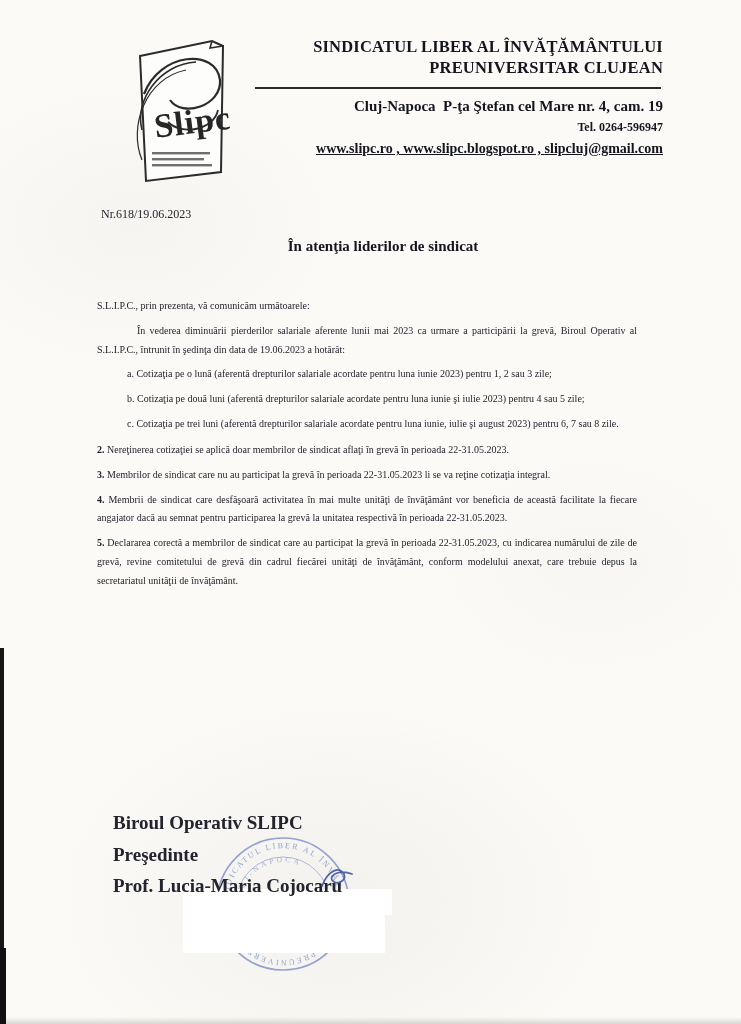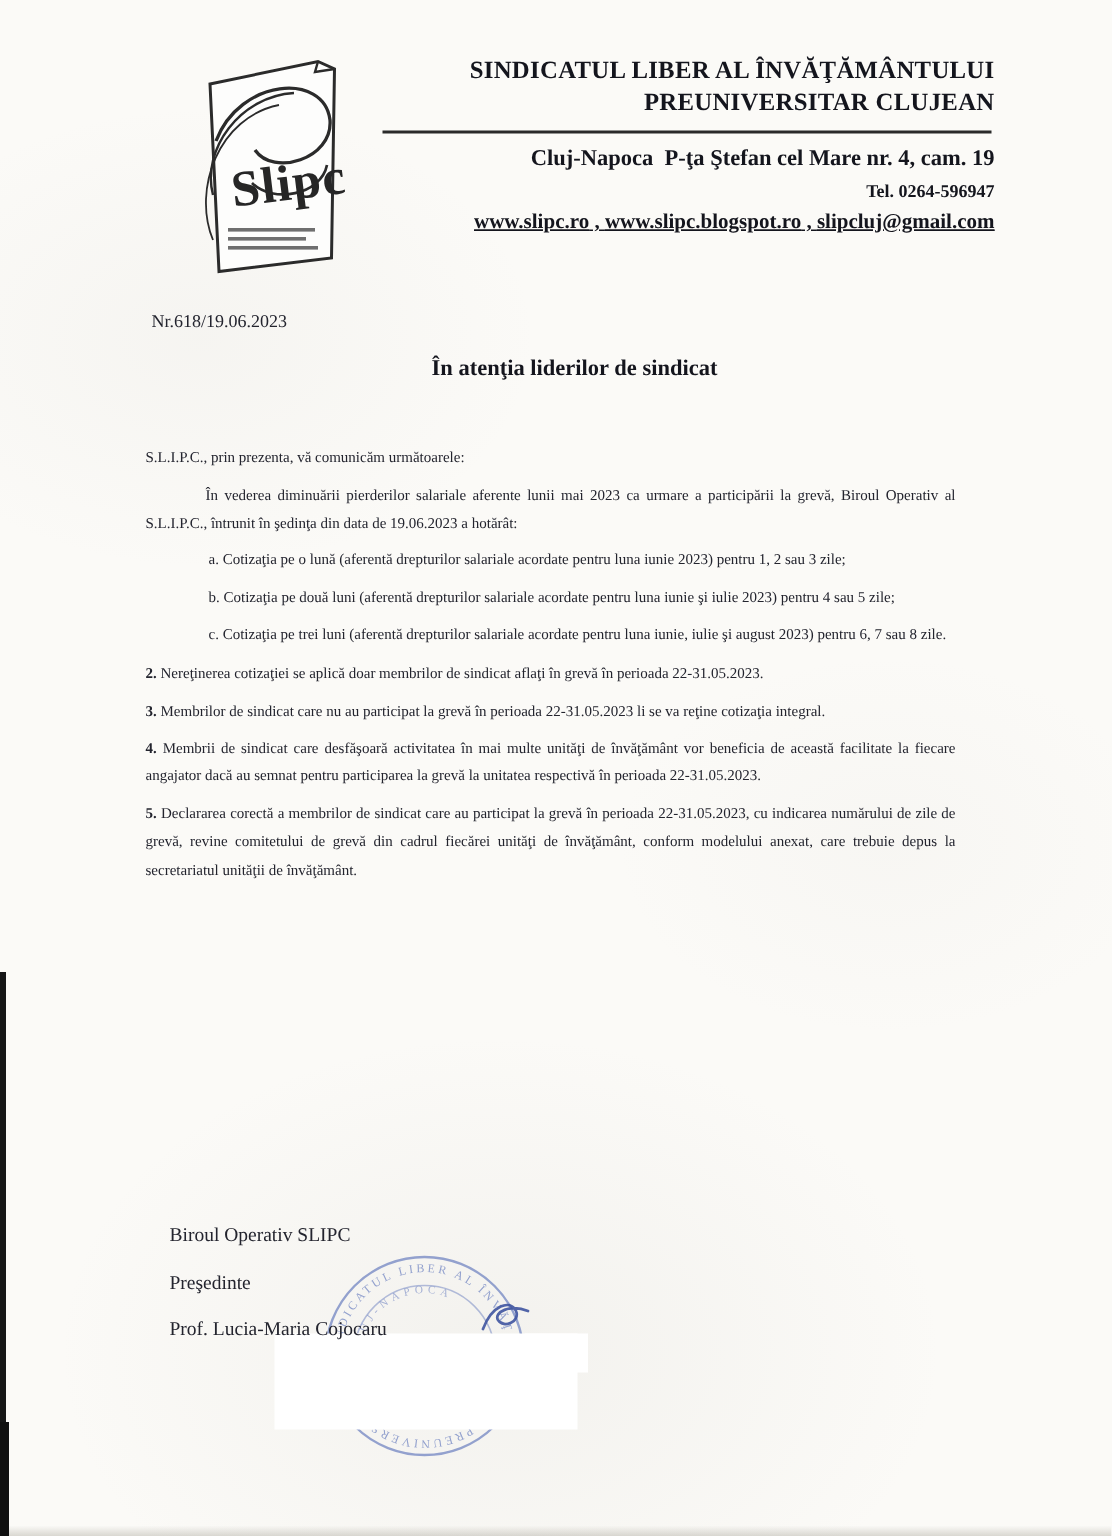--- a/index.html
+++ b/index.html
@@ -29,25 +29,25 @@
   
   .doc-number{position:absolute;left:101px;top:207px;font-size:12px;}
   .subject{position:absolute;left:113px;top:238px;width:540px;text-align:center;
            font-weight:bold;font-size:15px;color:#14151d;}
   .body-text{position:absolute;left:97px;top:297px;width:540px;
              font-size:10px;line-height:18.6px;text-align:justify;}
   .body-text p{margin:0 0 6.5px 0;}
   .body-text p.intro{text-align:left;}
   .body-text p.preamble{text-indent:40px;margin-bottom:6px;}
   .body-text p.item-1{margin-bottom:9px;}
-  .body-text p.sub{margin-left:42px;}
+  .body-text p.sub{margin-left:30px;}
   .num{font-weight:bold;}
 
   
-  .signature{position:absolute;left:113px;top:812px;font-size:13px;z-index:3;}
+  .signature{position:absolute;left:113px;top:812px;font-size:19px;z-index:3;font-weight:bold;}
   .signature p{margin:0 0 9.5px 0;line-height:22px;}
 
   
   .stamp{position:absolute;left:213px;top:834px;width:140px;height:140px;z-index:1;opacity:.85;}
   .white-patch{position:absolute;left:183px;top:889px;width:202px;height:64px;background:#ffffff;z-index:2;}
   .white-patch2{position:absolute;left:350px;top:889px;width:42px;height:26px;background:#ffffff;z-index:2;}
   .squiggle{position:absolute;left:318px;top:864px;width:44px;height:28px;z-index:4;}
 
   
   .edge-left{position:absolute;left:0;top:648px;width:4px;height:376px;background:#161616;z-index:5;}

